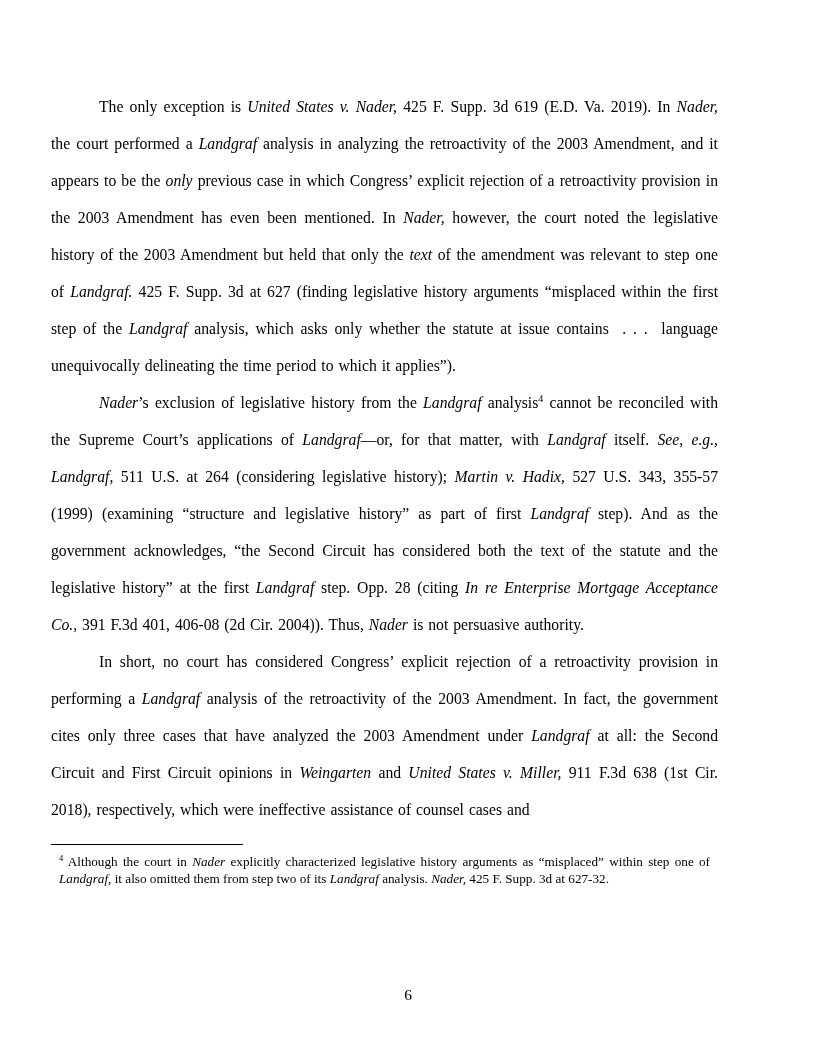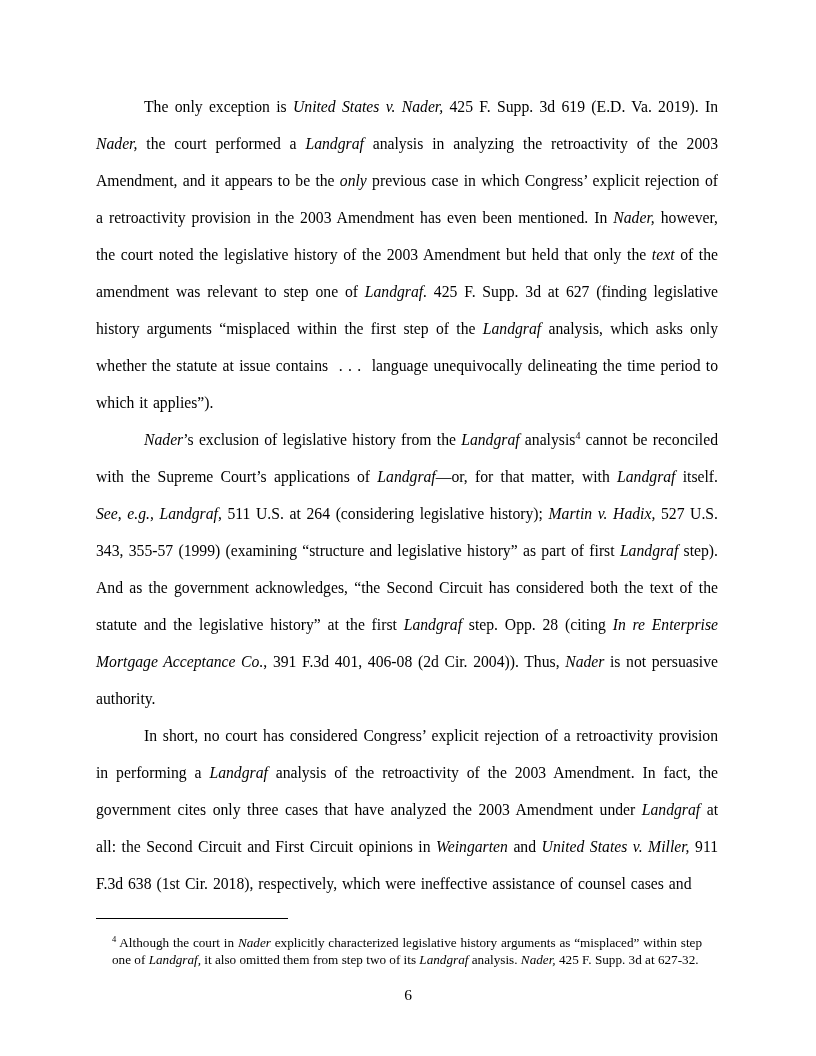--- a/index.html
+++ b/index.html
@@ -7,21 +7,21 @@
     padding: 0;
     background: #ffffff;
   }
   .page {
     position: relative;
     width: 816px;
     height: 1056px;
     margin: 0 auto;
     background: #ffffff;
     box-sizing: border-box;
-    padding: 88px 98px 0 96px;
+    padding: 88px 98px 0 51px;
     font-family: "Liberation Serif", serif;
     font-size: 15.7px;
     color: #000000;
     overflow: hidden;
   }
   .body-text p {
     margin: 0;
     text-align: justify;
     text-indent: 48px;
     line-height: 37px;
@@ -39,21 +39,21 @@
   .footnote-sep {
     width: 192px;
     height: 0;
     border-top: 1.5px solid #000000;
     margin: 0 0 9px 0;
   }
   .footnote {
     font-size: 13.2px;
     line-height: 16.5px;
     text-align: justify;
-    margin: 16px;
+    margin: 8px;
   }
   .footnote sup.fn-ref { font-size: 8.5px; }
   .page-number {
     position: absolute;
     left: 0;
     right: 0;
     bottom: 52px;
     text-align: center;
     font-size: 15.5px;
   }

